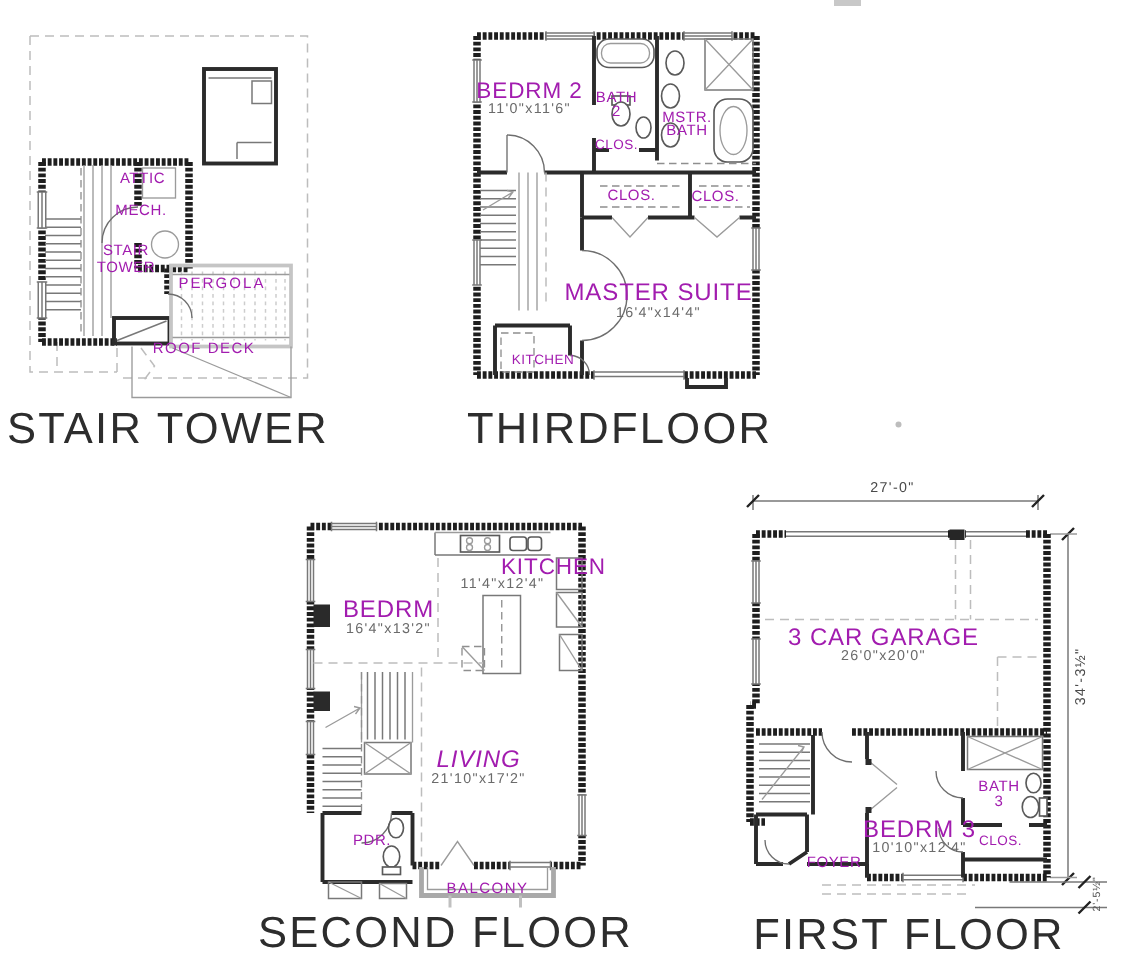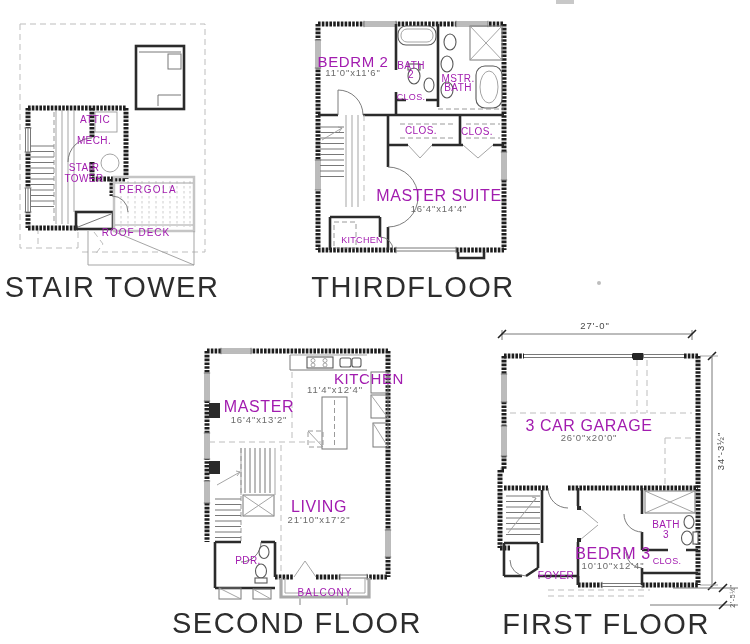--- a/index.html
+++ b/index.html
@@ -266,23 +266,23 @@
       </g>
       <g>
         <path class="thin2" d="M99,232 L110,216 L121,232"></path>
         <path class="gray" d="M86,233 V252 H174 V233"></path>
         <path class="thin2" d="M90,233 V248 H170 V233" stroke="#b5b5b5"></path>
         <path d="M105,252 V260 M152,252 V260" stroke="#c0c0c0" stroke-width="2"></path>
       </g>
     </svg>
     <div class="lbl room" style="left:140px;top:33px;margin-left:34px;">KITCHEN</div>
     <div class="lbl dims" style="left:140px;top:45px;">11'4"x12'4"</div>
-    <div class="lbl room-lg" style="left:64px;top:62px;">MASTER</div>
+    <div class="lbl room-lg" style="left:64px;top:62px;">BEDRM</div>
     <div class="lbl dims" style="left:64px;top:75px;">16'4"x13'2"</div>
-    <div class="lbl room-lg" style="left:124px;top:162px;">LIVING</div>
+    <div class="lbl room-lg" style="left:124px;top:162px;font-style:italic;">LIVING</div>
     <div class="lbl dims" style="left:124px;top:175px;">21'10"x17'2"</div>
     <div class="lbl small" style="left:53px;top:216px;">PDR.</div>
     <div class="lbl small" style="left:130px;top:248px;letter-spacing:1px;">BALCONY</div>
   </div>
   <div class="title" style="left:297px;top:623px;">SECOND FLOOR</div>
 
   <div class="plan" style="left:490px;top:318px;width:260px;height:292px;">
     <svg width="260" height="292" viewBox="0 0 260 292">
       <g>
         <path class="thin" d="M12,16 H202 M12,12 V22 M202,12 V22"></path>

